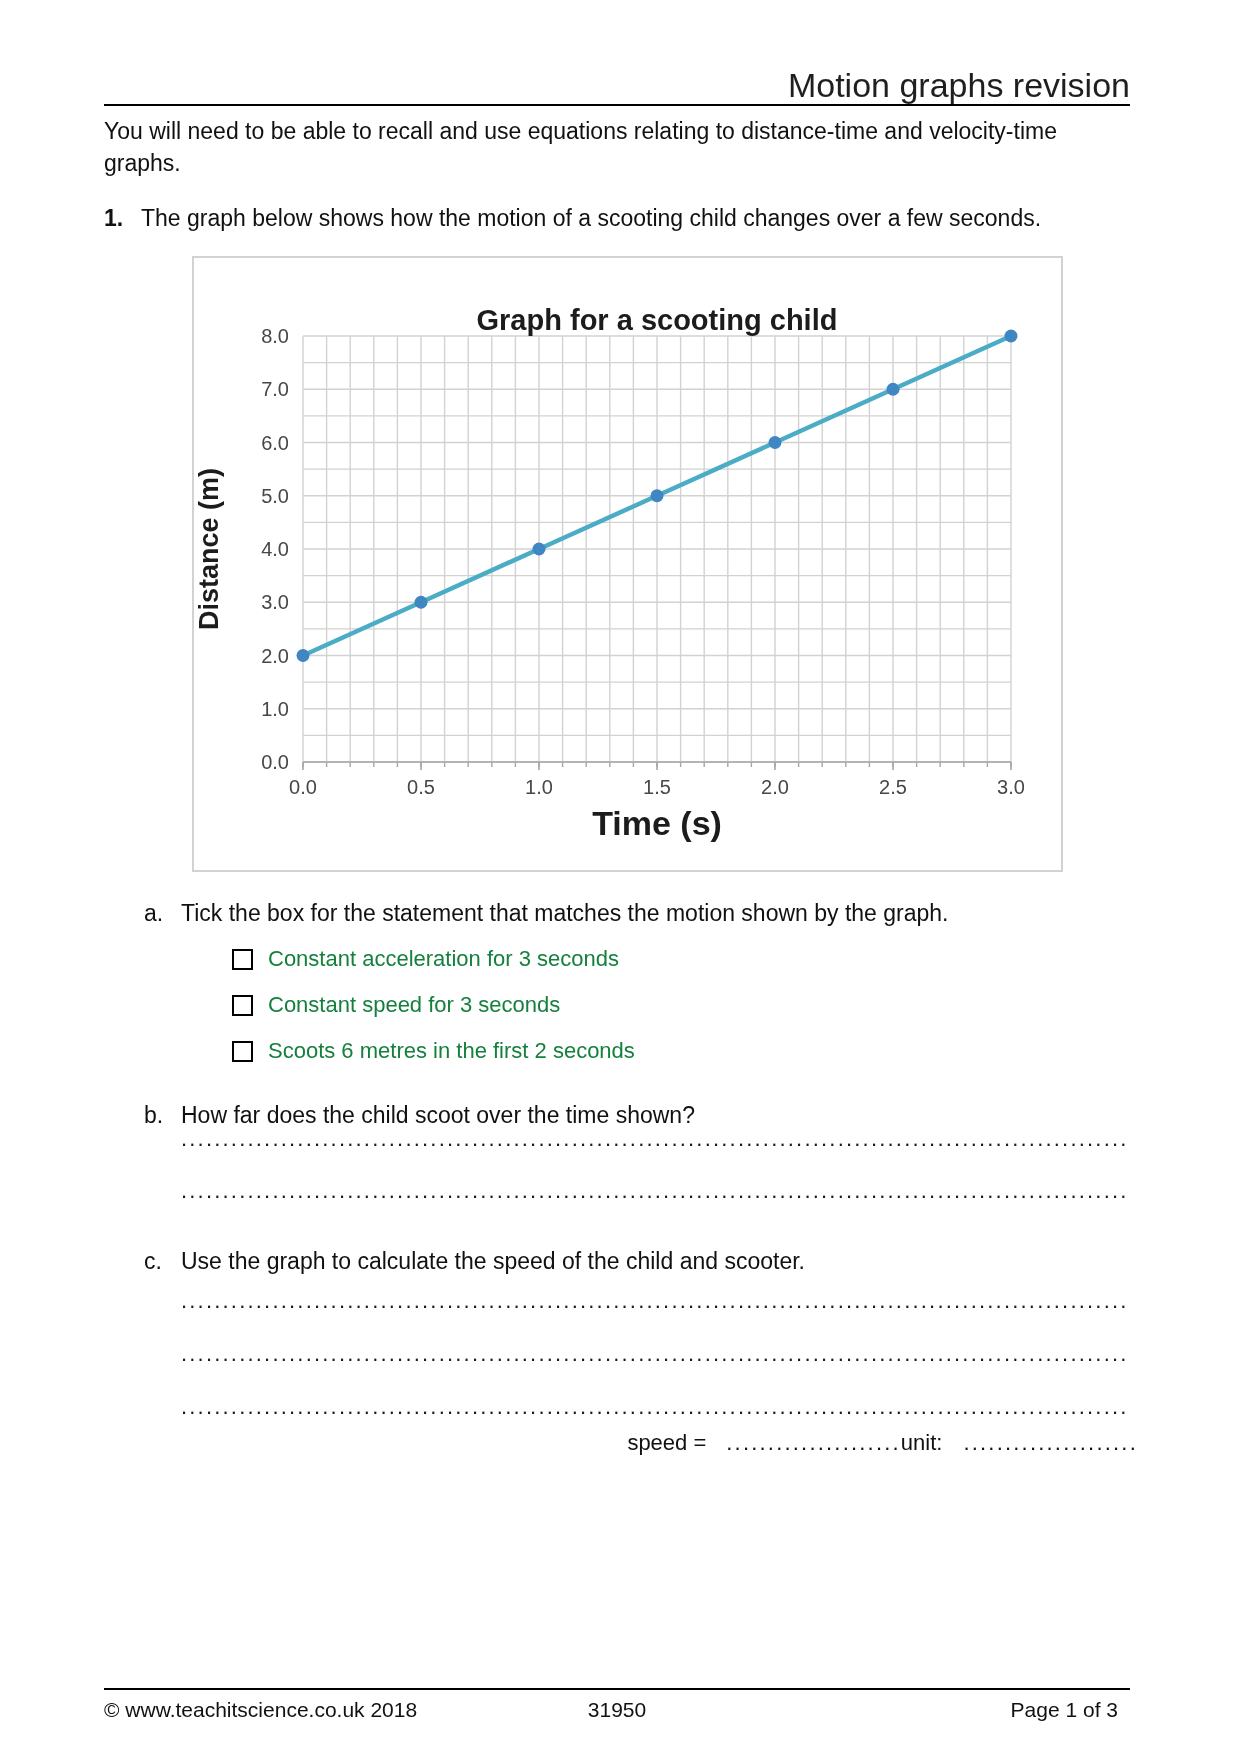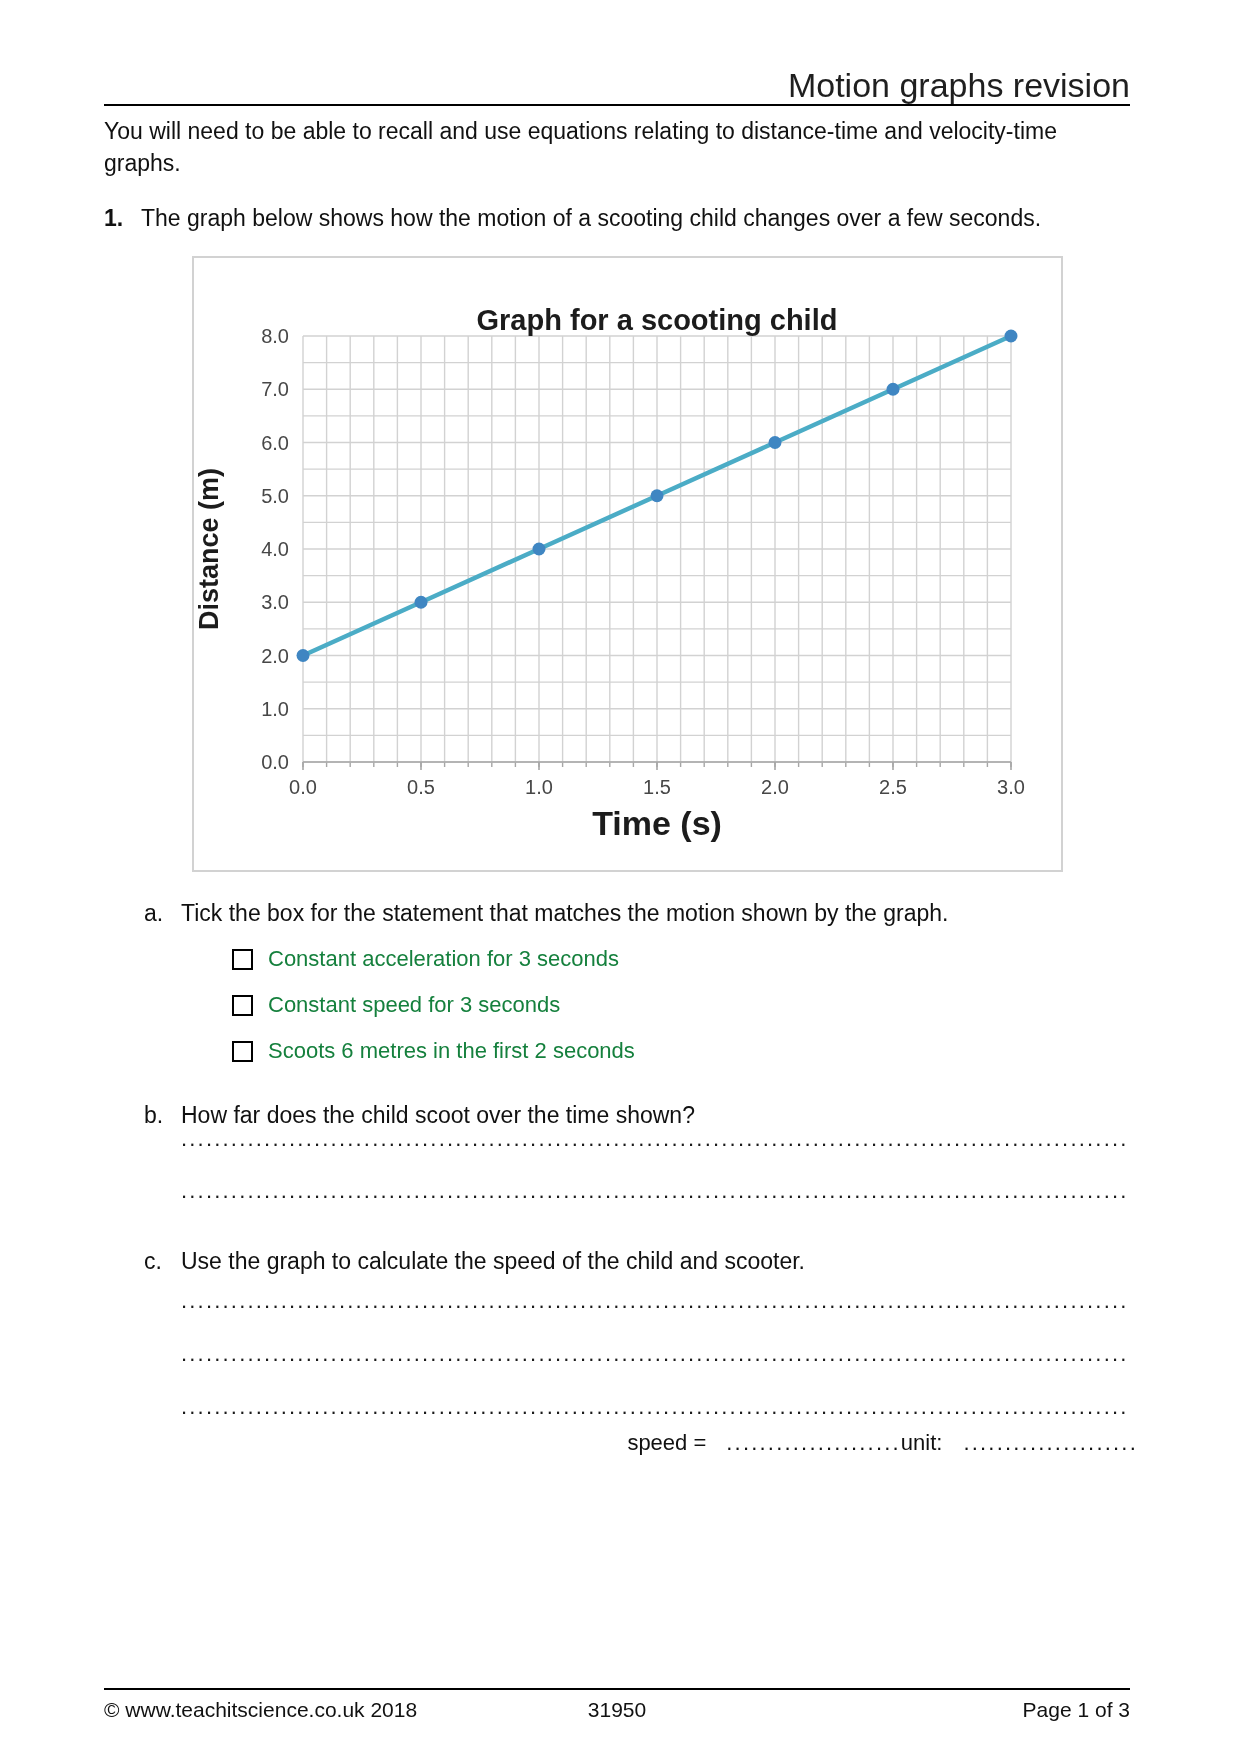--- a/index.html
+++ b/index.html
@@ -48,21 +48,21 @@
   .speed-row { position:absolute; right:102px; top:1430px; display:flex; align-items:baseline;
                font-size:22px; color:#111; white-space:nowrap; }
   .speed-row .dots { letter-spacing:2.2px; }
   .speed-row .speed-label { margin-right:20px; }
   .speed-row .unit-label { margin-right:21px;text-align:right; }
 
   .footer-rule { position:absolute; left:104px; right:110px; top:1688px; border-top:2px solid #000; }
   .footer { position:absolute; left:104px; right:110px; top:1698px; font-size:21px; color:#111; }
   .footer .f-left  { position:absolute; left:0; }
   .footer .f-center{ position:absolute; left:50%; transform:translateX(-50%); }
-  .footer .f-right { position:absolute; right:0; }
+  .footer .f-right { position:absolute; right:12px; }
 </style>
 </head>
 <body>
 
 <div class="page">
 
   <div class="header-title">Motion graphs revision</div>
   <div class="header-rule"></div>
 
   <p class="intro">You will need to be able to recall and use equations relating to distance-time and velocity-time graphs.</p>

